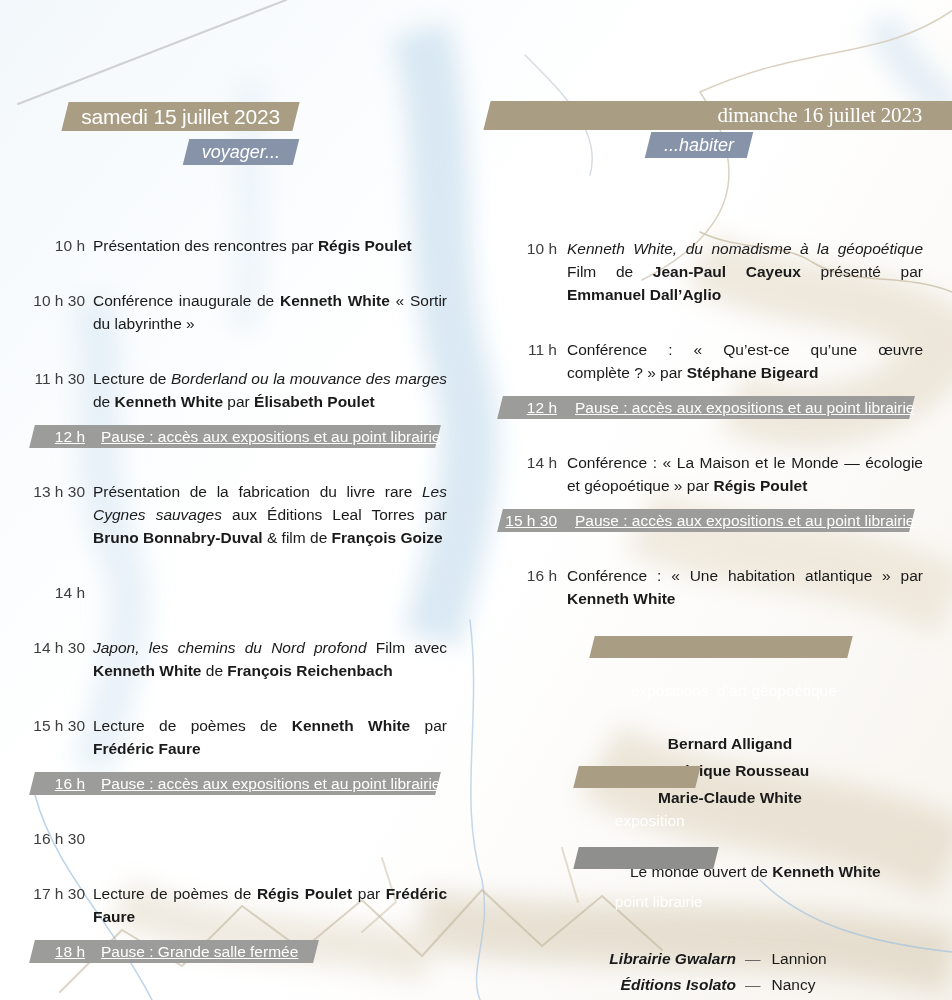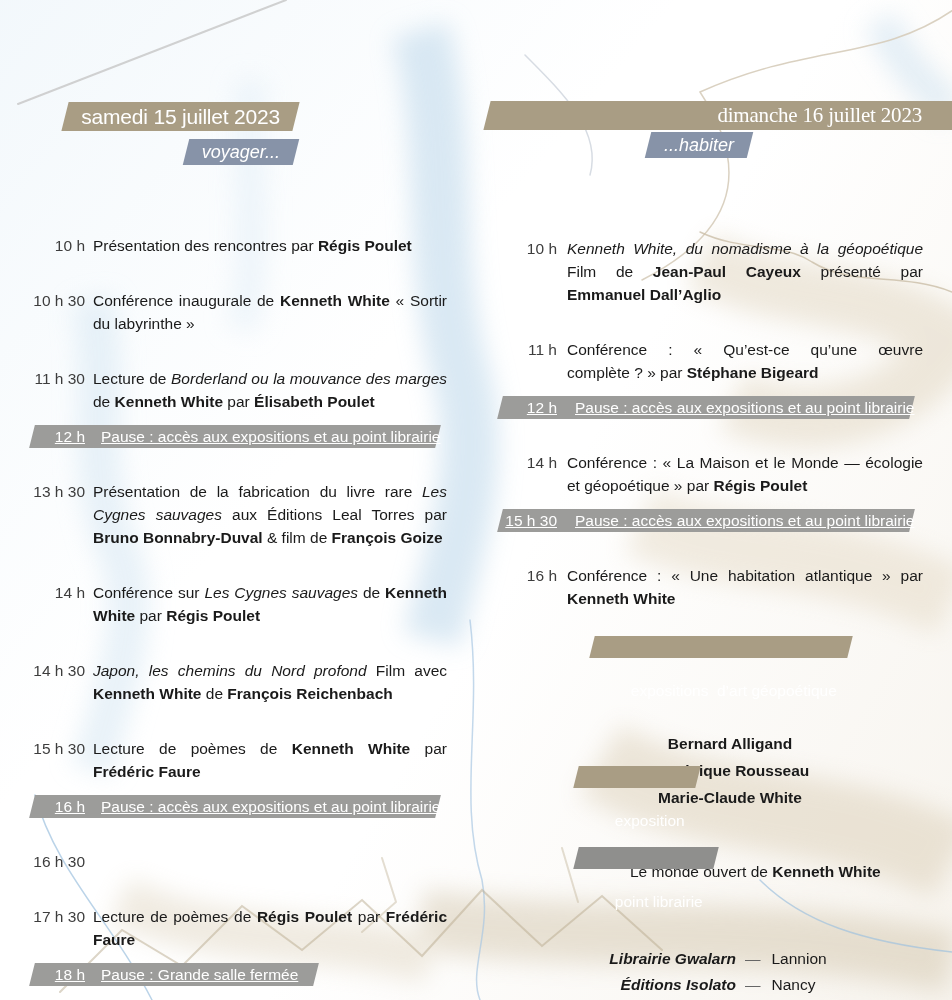--- a/index.html
+++ b/index.html
@@ -137,21 +137,20 @@
           <span class="time" style="width: 55px;">12 h</span>
           <span class="plabel">Pause&nbsp;: accès aux expositions et au point librairie</span>
         </div>
       </div>
       <div class="row">
         <div class="time">13 h 30</div>
         <div class="desc"><span>Présentation de la fabrication du livre rare </span><span class="i">Les Cygnes sauvages</span><span> aux Éditions Leal Torres par </span><span class="b ">Bruno Bonnabry-Duval</span><span> &amp; film de </span><span class="b ">François Goize</span></div>
       </div>
       <div class="row">
         <div class="time">14 h</div>
-        <div class="desc"><span>Conférence sur </span><span class="i">Les Cygnes sauvages</span><span> de </span><span class="b ">Kenneth White</span><span> par </span><span class="b ">Régis Poulet</span></div>
       </div>
       <div class="row">
         <div class="time">14 h 30</div>
         <div class="desc"><span class="i">Japon, les chemins du Nord profond</span><span> Film avec </span><span class="b ">Kenneth White</span><span> de </span><span class="b ">François Reichenbach</span></div>
       </div>
       <div class="row">
         <div class="time">15 h 30</div>
         <div class="desc"><span>Lecture de poèmes de </span><span class="b ">Kenneth White</span><span> par </span><span class="b ">Frédéric Faure</span></div>
       </div>
       <div class="row pause-row">

